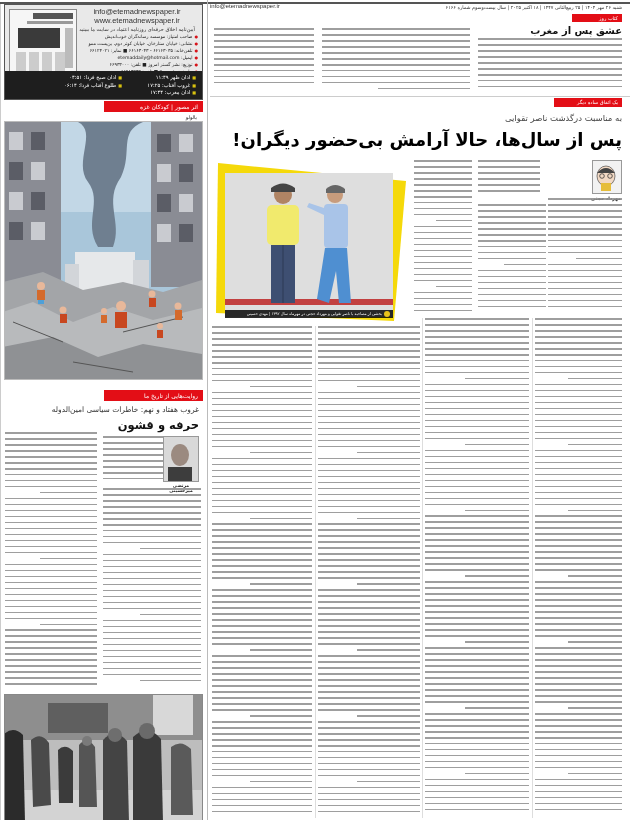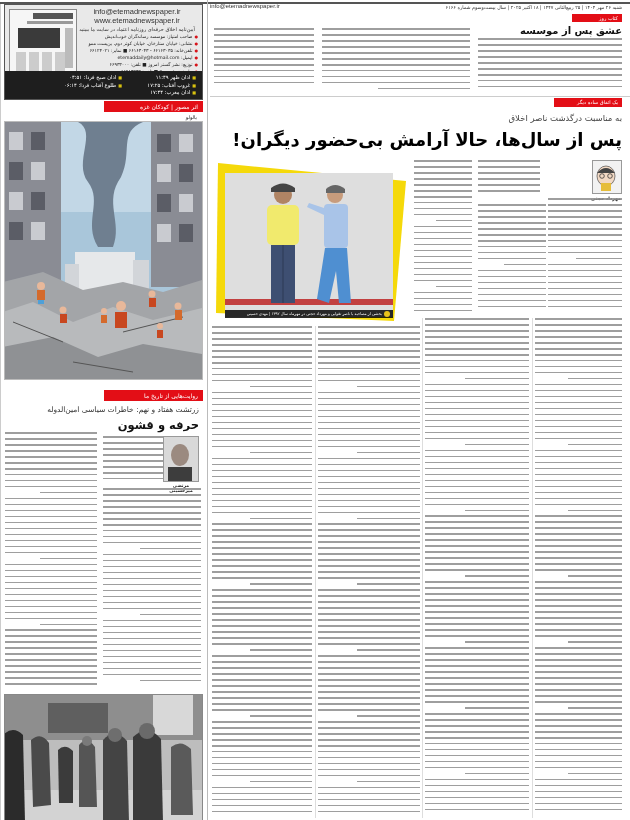--- a/index.html
+++ b/index.html
@@ -185,21 +185,21 @@
           <circle cx="175" cy="184" r="3.5" fill="#e8b89a"></circle>
         </g>
       <g>
           <rect x="154" y="208" width="6" height="8" fill="#c8471f"></rect>
           <circle cx="157" cy="204" r="3" fill="#e8b89a"></circle>
         </g>
     </svg>
   </div>
 
   <div class="red-label history-label">روایت‌هایی از تاریخ ما</div>
-  <div class="history-sub">زرتشت هفتاد و نهم: خاطرات سیاسی امین‌الدوله</div>
+  <div class="history-sub">غروب هفتاد و نهم: خاطرات سیاسی امین‌الدوله</div>
   <div class="history-title">حرفه و قشون</div>
 
   <div class="author-photo">
     <svg width="36" height="46" viewBox="0 0 36 46">
       <rect width="36" height="46" fill="#d9d9d9"></rect>
       <ellipse cx="18" cy="18" rx="9" ry="11" fill="#9b8a80"></ellipse>
       <rect x="6" y="30" width="24" height="16" fill="#3d3d3d"></rect>
     </svg>
   </div>
   <div class="author-name">مرتضی میرحسینی</div>
@@ -313,21 +313,21 @@
       <circle cx="144" cy="36" r="8" fill="#6a6a6a"></circle>
       <circle cx="84" cy="46" r="5" fill="#7a7a7a"></circle>
     </svg>
   </div>
 </div>
 
 <div class="email-top">info@etemadnewspaper.ir</div>
 <div class="dateline">شنبه ۲۶ مهر ۱۴۰۴ | ۲۵ ربیع‌الثانی ۱۴۴۷ | ۱۸ اکتبر ۲۰۲۵ | سال بیست‌وسوم شماره ۶۱۶۶</div>
 
 <div class="red-label book-label">کتاب روز</div>
-<div class="book-title">عشق پس از موسسه</div>
+<div class="book-title">عشق پس از مغرب</div>
 
 <div class="textcol" style="left:478px; top:38px; width:144px; height:56px;" id="book1">
     <div class="line"></div>
     <div class="line"></div>
     <div class="line"></div>
     <div class="line"></div>
     <div class="line"></div>
     <div class="line"></div>
     <div class="line"></div>
     <div class="line"></div>
@@ -355,21 +355,21 @@
     <div class="line"></div>
     <div class="line"></div>
     <div class="line"></div>
     <div class="line"></div>
     <div class="line"></div>
   </div>
 
 <div class="rule" style="left:210px; top:96px; width:420px;"></div>
 <div class="red-label related-label">یک اتفاق ساده دیگر</div>
 
-<div class="kicker">به مناسبت درگذشت ناصر اخلاق</div>
+<div class="kicker">به مناسبت درگذشت ناصر تقوایی</div>
 <div class="headline">پس از سال‌ها، حالا آرامش بی‌حضور دیگران!</div>
 
 <div class="byline-photo">
   <svg width="30" height="34" viewBox="0 0 30 34">
     <rect width="30" height="34" fill="#f2f2f2"></rect>
     <ellipse cx="15" cy="15" rx="9" ry="10" fill="#f2d9c4" stroke="#333" stroke-width=".6"></ellipse>
     <path d="M6 12 Q 15 2 24 12" fill="#444"></path>
     <circle cx="11" cy="15" r="2.3" fill="none" stroke="#222" stroke-width=".7"></circle>
     <circle cx="19" cy="15" r="2.3" fill="none" stroke="#222" stroke-width=".7"></circle>
     <rect x="10" y="22" width="10" height="8" fill="#e6bd3a"></rect>

